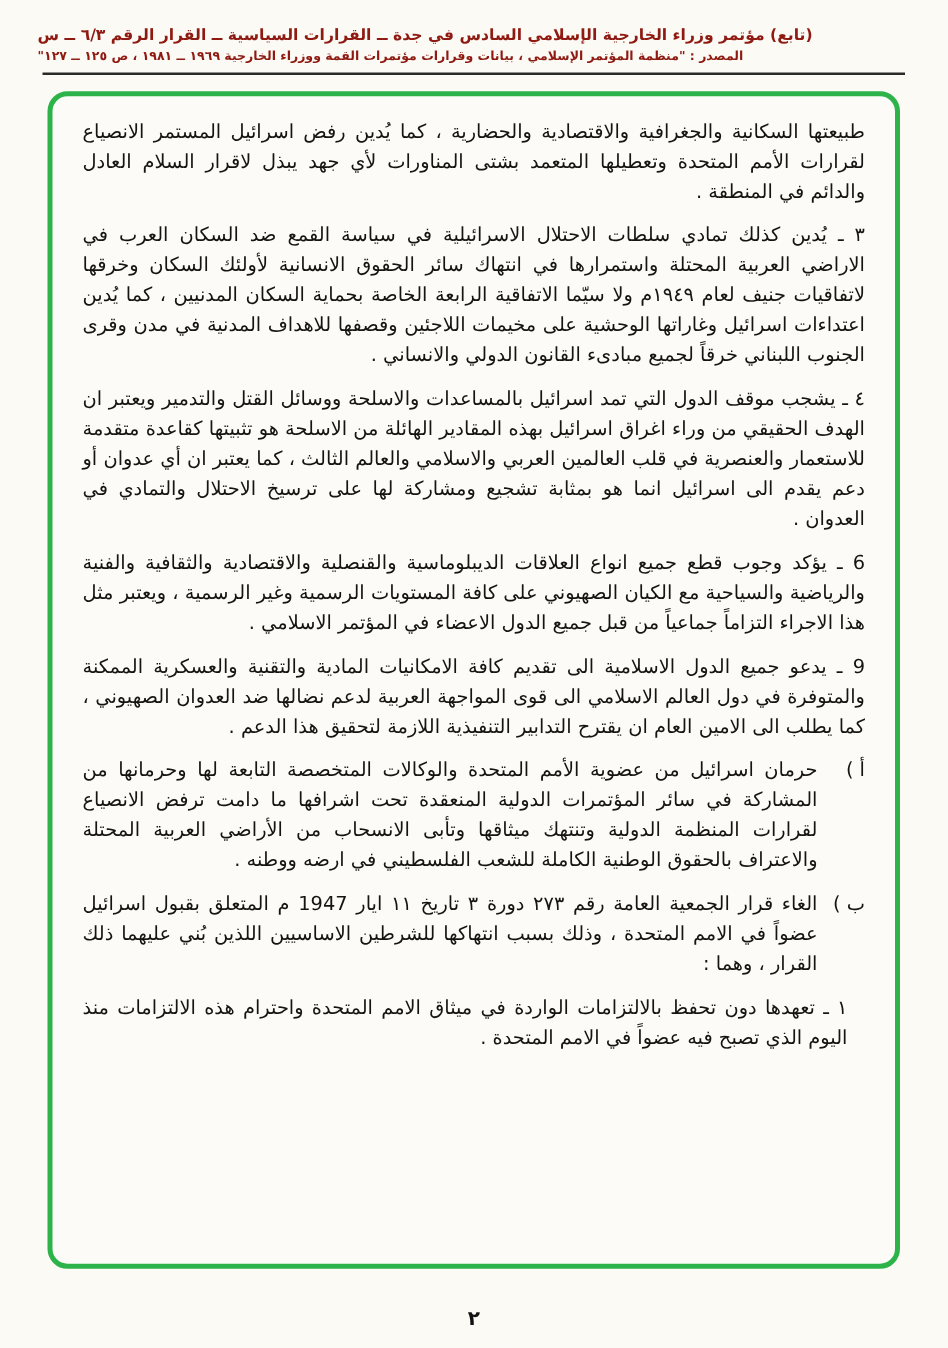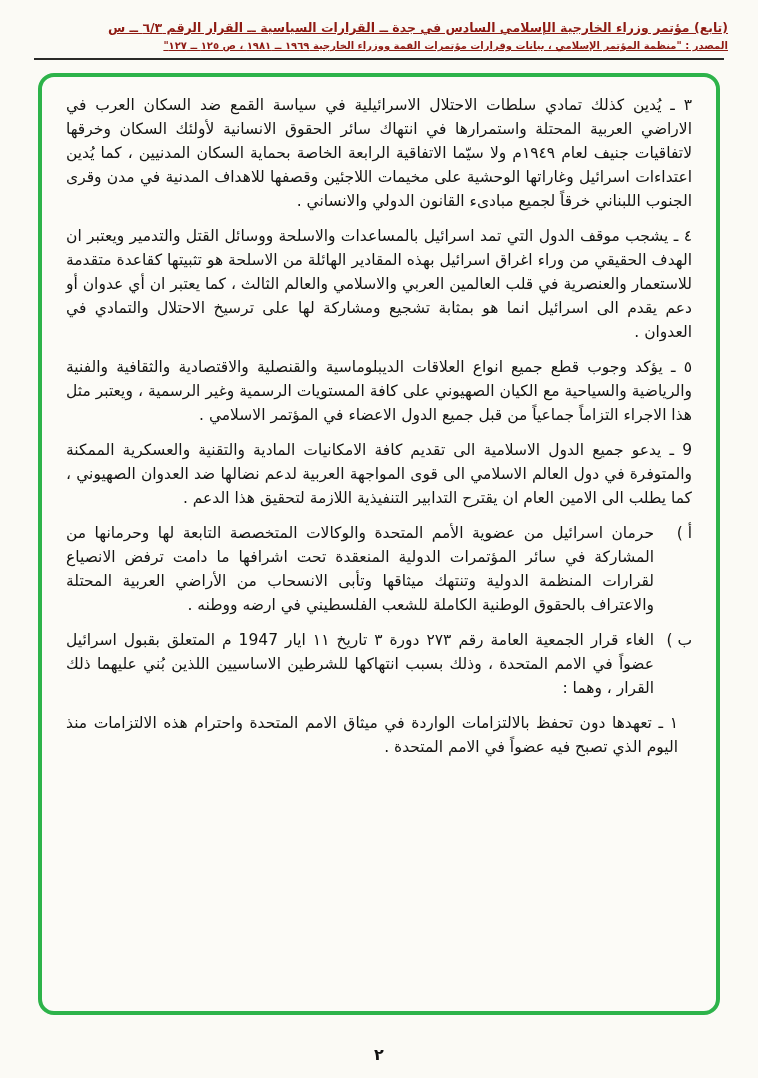--- a/index.html
+++ b/index.html
@@ -8,21 +8,21 @@
     overflow:hidden;
     background:#fbfaf5;
     font-family:"DejaVu Sans", sans-serif;
   }
   .page {
     width:758px; height:1078px;
     position:relative;
     direction:rtl;
     padding-top:20px;
   }
-  .header { text-align:right; color:#8e1a12; padding:0 30px;text-decoration:underline; }
+  .header { text-align:left; color:#8e1a12; padding:0 30px; }
   .header-line1 { font-size:12.5px; font-weight:bold; letter-spacing:0.2px; }
   .header-line2 { font-size:10px; font-weight:bold; margin-top:5px; color:#8e1a12; }
   .divider {
     margin:7px 34px 0 34px;
     border-bottom:2px solid #2a2a28;
   }
   .frame {
     margin:13px 38px 0 38px;
     border:4px solid #2db34a;
     border-radius:16px;
@@ -66,26 +66,27 @@
 
   <div class="header">
     <div class="header-line1">(تابع) مؤتمر وزراء الخارجية الإسلامي السادس في جدة ــ القرارات السياسية ــ القرار الرقم ٦/٣ ــ س</div>
     <div class="header-line2">المصدر : "منظمة المؤتمر الإسلامي ، بيانات وقرارات مؤتمرات القمة ووزراء الخارجية ١٩٦٩ ــ ١٩٨١ ، ص ١٢٥ ــ ١٢٧"</div>
   </div>
 
   <div class="divider"></div>
 
   <div class="frame">
 
+    <p class="para">طبيعتها السكانية والجغرافية والاقتصادية والحضارية ، كما يُدين رفض اسرائيل المستمر الانصياع لقرارات الأمم المتحدة وتعطيلها المتعمد بشتى المناورات لأي جهد يبذل لاقرار السلام العادل والدائم في المنطقة .</p>
 
     <p class="para">٣ ـ يُدين كذلك تمادي سلطات الاحتلال الاسرائيلية في سياسة القمع ضد السكان العرب في الاراضي العربية المحتلة واستمرارها في انتهاك سائر الحقوق الانسانية لأولئك السكان وخرقها لاتفاقيات جنيف لعام ١٩٤٩م ولا سيّما الاتفاقية الرابعة الخاصة بحماية السكان المدنيين ، كما يُدين اعتداءات اسرائيل وغاراتها الوحشية على مخيمات اللاجئين وقصفها للاهداف المدنية في مدن وقرى الجنوب اللبناني خرقاً لجميع مبادىء القانون الدولي والانساني .</p>
 
     <p class="para">٤ ـ يشجب موقف الدول التي تمد اسرائيل بالمساعدات والاسلحة ووسائل القتل والتدمير ويعتبر ان الهدف الحقيقي من وراء اغراق اسرائيل بهذه المقادير الهائلة من الاسلحة هو تثبيتها كقاعدة متقدمة للاستعمار والعنصرية في قلب العالمين العربي والاسلامي والعالم الثالث ، كما يعتبر ان أي عدوان أو دعم يقدم الى اسرائيل انما هو بمثابة تشجيع ومشاركة لها على ترسيخ الاحتلال والتمادي في العدوان .</p>
 
-    <p class="para">٥ ـ يؤكد وجوب قطع جميع انواع العلاقات الديبلوماسية والقنصلية والاقتصادية والثقافية والفنية والرياضية والسياحية مع الكيان الصهيوني على كافة المستويات الرسمية وغير الرسمية ، ويعتبر مثل هذا الاجراء التزاماً جماعياً من قبل جميع الدول الاعضاء في المؤتمر الاسلامي .</p>
+    <p class="para">6 ـ يؤكد وجوب قطع جميع انواع العلاقات الديبلوماسية والقنصلية والاقتصادية والثقافية والفنية والرياضية والسياحية مع الكيان الصهيوني على كافة المستويات الرسمية وغير الرسمية ، ويعتبر مثل هذا الاجراء التزاماً جماعياً من قبل جميع الدول الاعضاء في المؤتمر الاسلامي .</p>
 
 
     <p class="para">9 ـ يدعو جميع الدول الاسلامية الى تقديم كافة الامكانيات المادية والتقنية والعسكرية الممكنة والمتوفرة في دول العالم الاسلامي الى قوى المواجهة العربية لدعم نضالها ضد العدوان الصهيوني ، كما يطلب الى الامين العام ان يقترح التدابير التنفيذية اللازمة لتحقيق هذا الدعم .</p>
 
 
     <div class="list-item">
       <span class="marker">أ )</span>
       <div class="li-text">حرمان اسرائيل من عضوية الأمم المتحدة والوكالات المتخصصة التابعة لها وحرمانها من المشاركة في سائر المؤتمرات الدولية المنعقدة تحت اشرافها ما دامت ترفض الانصياع لقرارات المنظمة الدولية وتنتهك ميثاقها وتأبى الانسحاب من الأراضي العربية المحتلة والاعتراف بالحقوق الوطنية الكاملة للشعب الفلسطيني في ارضه ووطنه .</div>
     </div>
 

